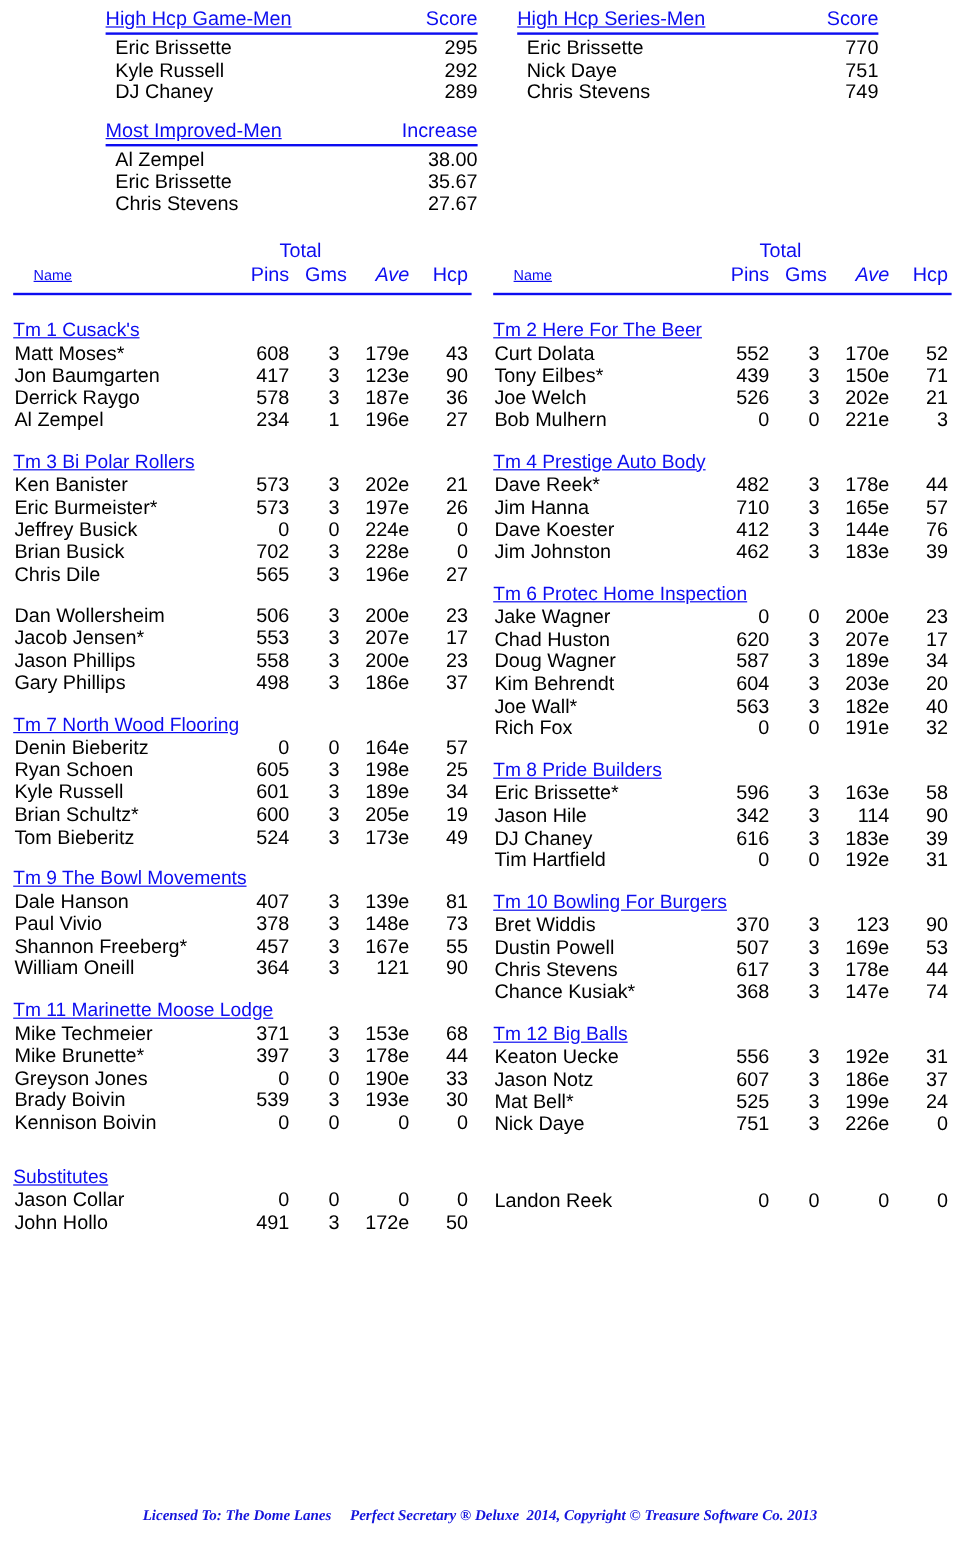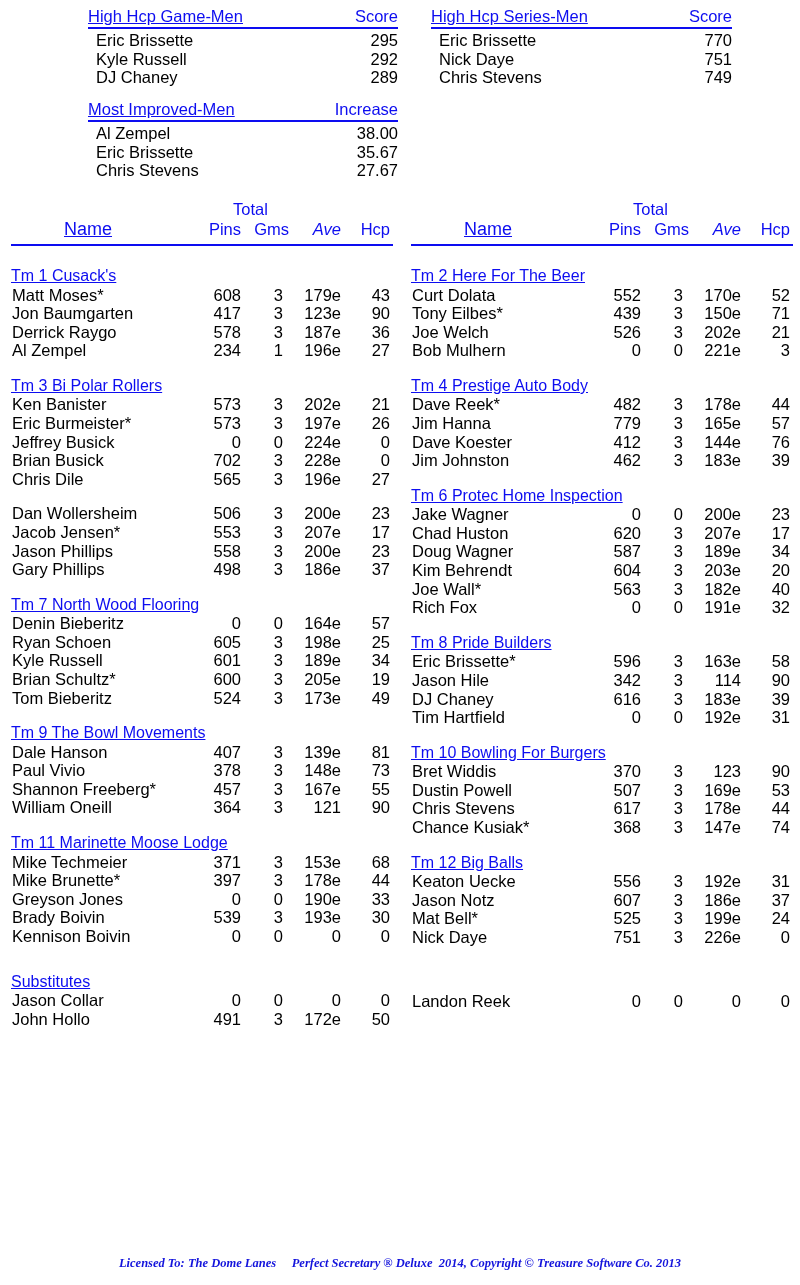--- a/index.html
+++ b/index.html
@@ -75,24 +75,23 @@
   .col-header {
     position: relative;
     height: 46px;
     color: #0d0df0;
     border-bottom: 2.4px solid #0d0df0;
   }
   .col-header .h-name {
     position: absolute;
     left: 17px;
     top: 22px;
-    font-size: 18px;
+    font-size: 12px;
     line-height: 19px;
     text-decoration: underline;
-    margin-left: 36px;
   }
   .col-header .h-total {
     position: absolute;
     left: 222px;
     top: 2px;
     font-size: 16.5px;
     line-height: 19px;
   }
   .col-header .h-sub {
     position: absolute;
@@ -542,21 +541,21 @@
           <div class="team-rows">
             <div class="player-row">
               <span class="p-name">Dave Reek*</span>
               <span class="p-pins num">482</span>
               <span class="p-gms num">3</span>
               <span class="p-ave num">178e</span>
               <span class="p-hcp num">44</span>
             </div>
             <div class="player-row">
               <span class="p-name">Jim Hanna</span>
-              <span class="p-pins num">779</span>
+              <span class="p-pins num">710</span>
               <span class="p-gms num">3</span>
               <span class="p-ave num">165e</span>
               <span class="p-hcp num">57</span>
             </div>
             <div class="player-row">
               <span class="p-name">Dave Koester</span>
               <span class="p-pins num">412</span>
               <span class="p-gms num">3</span>
               <span class="p-ave num">144e</span>
               <span class="p-hcp num">76</span>

